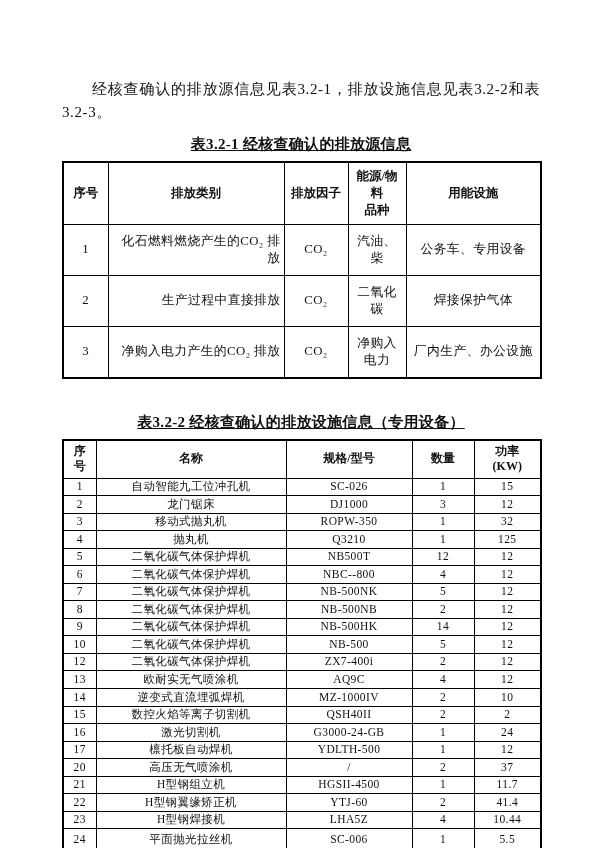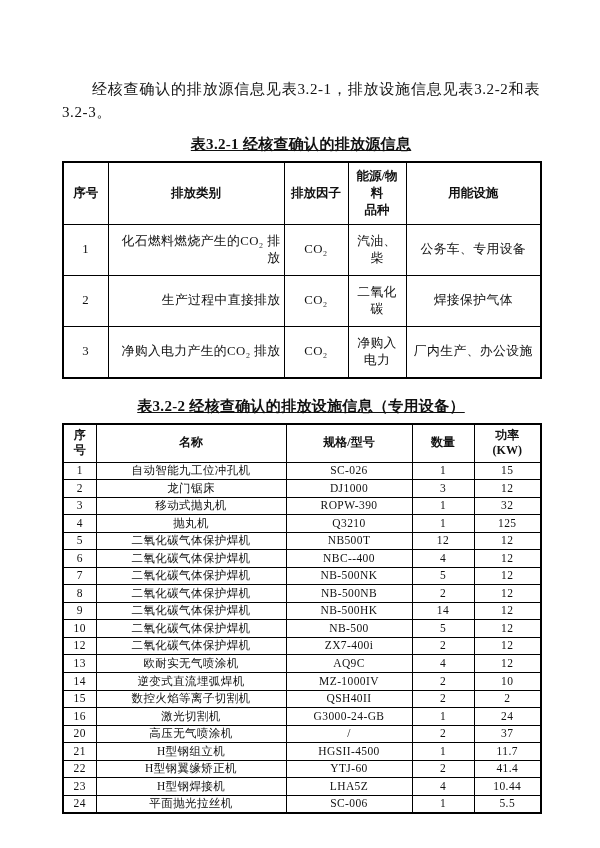--- a/index.html
+++ b/index.html
@@ -23,21 +23,21 @@
   }
 
   .tbl-title {
     text-align: center;
     font-weight: bold;
     font-size: 15px;
     margin: 6px 0 7px 0;
     letter-spacing: 0.3px;
     text-decoration: underline;
   }
-  .tbl-title2 { margin-top: 18px; }
+  .tbl-title2 { margin-top: 34px; }
 
   table {
     border-collapse: collapse;
     width: 100%;
     table-layout: fixed;
   }
   #table1, #table2 { border: 2px solid #000; }
   th, td {
     border: 1px solid #000;
     text-align: center;
@@ -143,42 +143,42 @@
         <tr>
           <td>2</td>
           <td>龙门锯床</td>
           <td>DJ1000</td>
           <td>3</td>
           <td>12</td>
         </tr>
         <tr>
           <td>3</td>
           <td>移动式抛丸机</td>
-          <td>ROPW-390</td>
+          <td>ROPW-350</td>
           <td>1</td>
           <td>32</td>
         </tr>
         <tr>
           <td>4</td>
           <td>抛丸机</td>
           <td>Q3210</td>
           <td>1</td>
           <td>125</td>
         </tr>
         <tr>
           <td>5</td>
           <td>二氧化碳气体保护焊机</td>
           <td>NB500T</td>
           <td>12</td>
           <td>12</td>
         </tr>
         <tr>
           <td>6</td>
           <td>二氧化碳气体保护焊机</td>
-          <td>NBC--400</td>
+          <td>NBC--800</td>
           <td>4</td>
           <td>12</td>
         </tr>
         <tr>
           <td>7</td>
           <td>二氧化碳气体保护焊机</td>
           <td>NB-500NK</td>
           <td>5</td>
           <td>12</td>
         </tr>
@@ -232,20 +232,27 @@
           <td>2</td>
         </tr>
         <tr>
           <td>16</td>
           <td>激光切割机</td>
           <td>G3000-24-GB</td>
           <td>1</td>
           <td>24</td>
         </tr>
         <tr>
+          <td>17</td>
+          <td>檩托板自动焊机</td>
+          <td>YDLTH-500</td>
+          <td>1</td>
+          <td>12</td>
+        </tr>
+        <tr>
           <td>20</td>
           <td>高压无气喷涂机</td>
           <td>/</td>
           <td>2</td>
           <td>37</td>
         </tr>
         <tr>
           <td>21</td>
           <td>H型钢组立机</td>
           <td>HGSII-4500</td>

